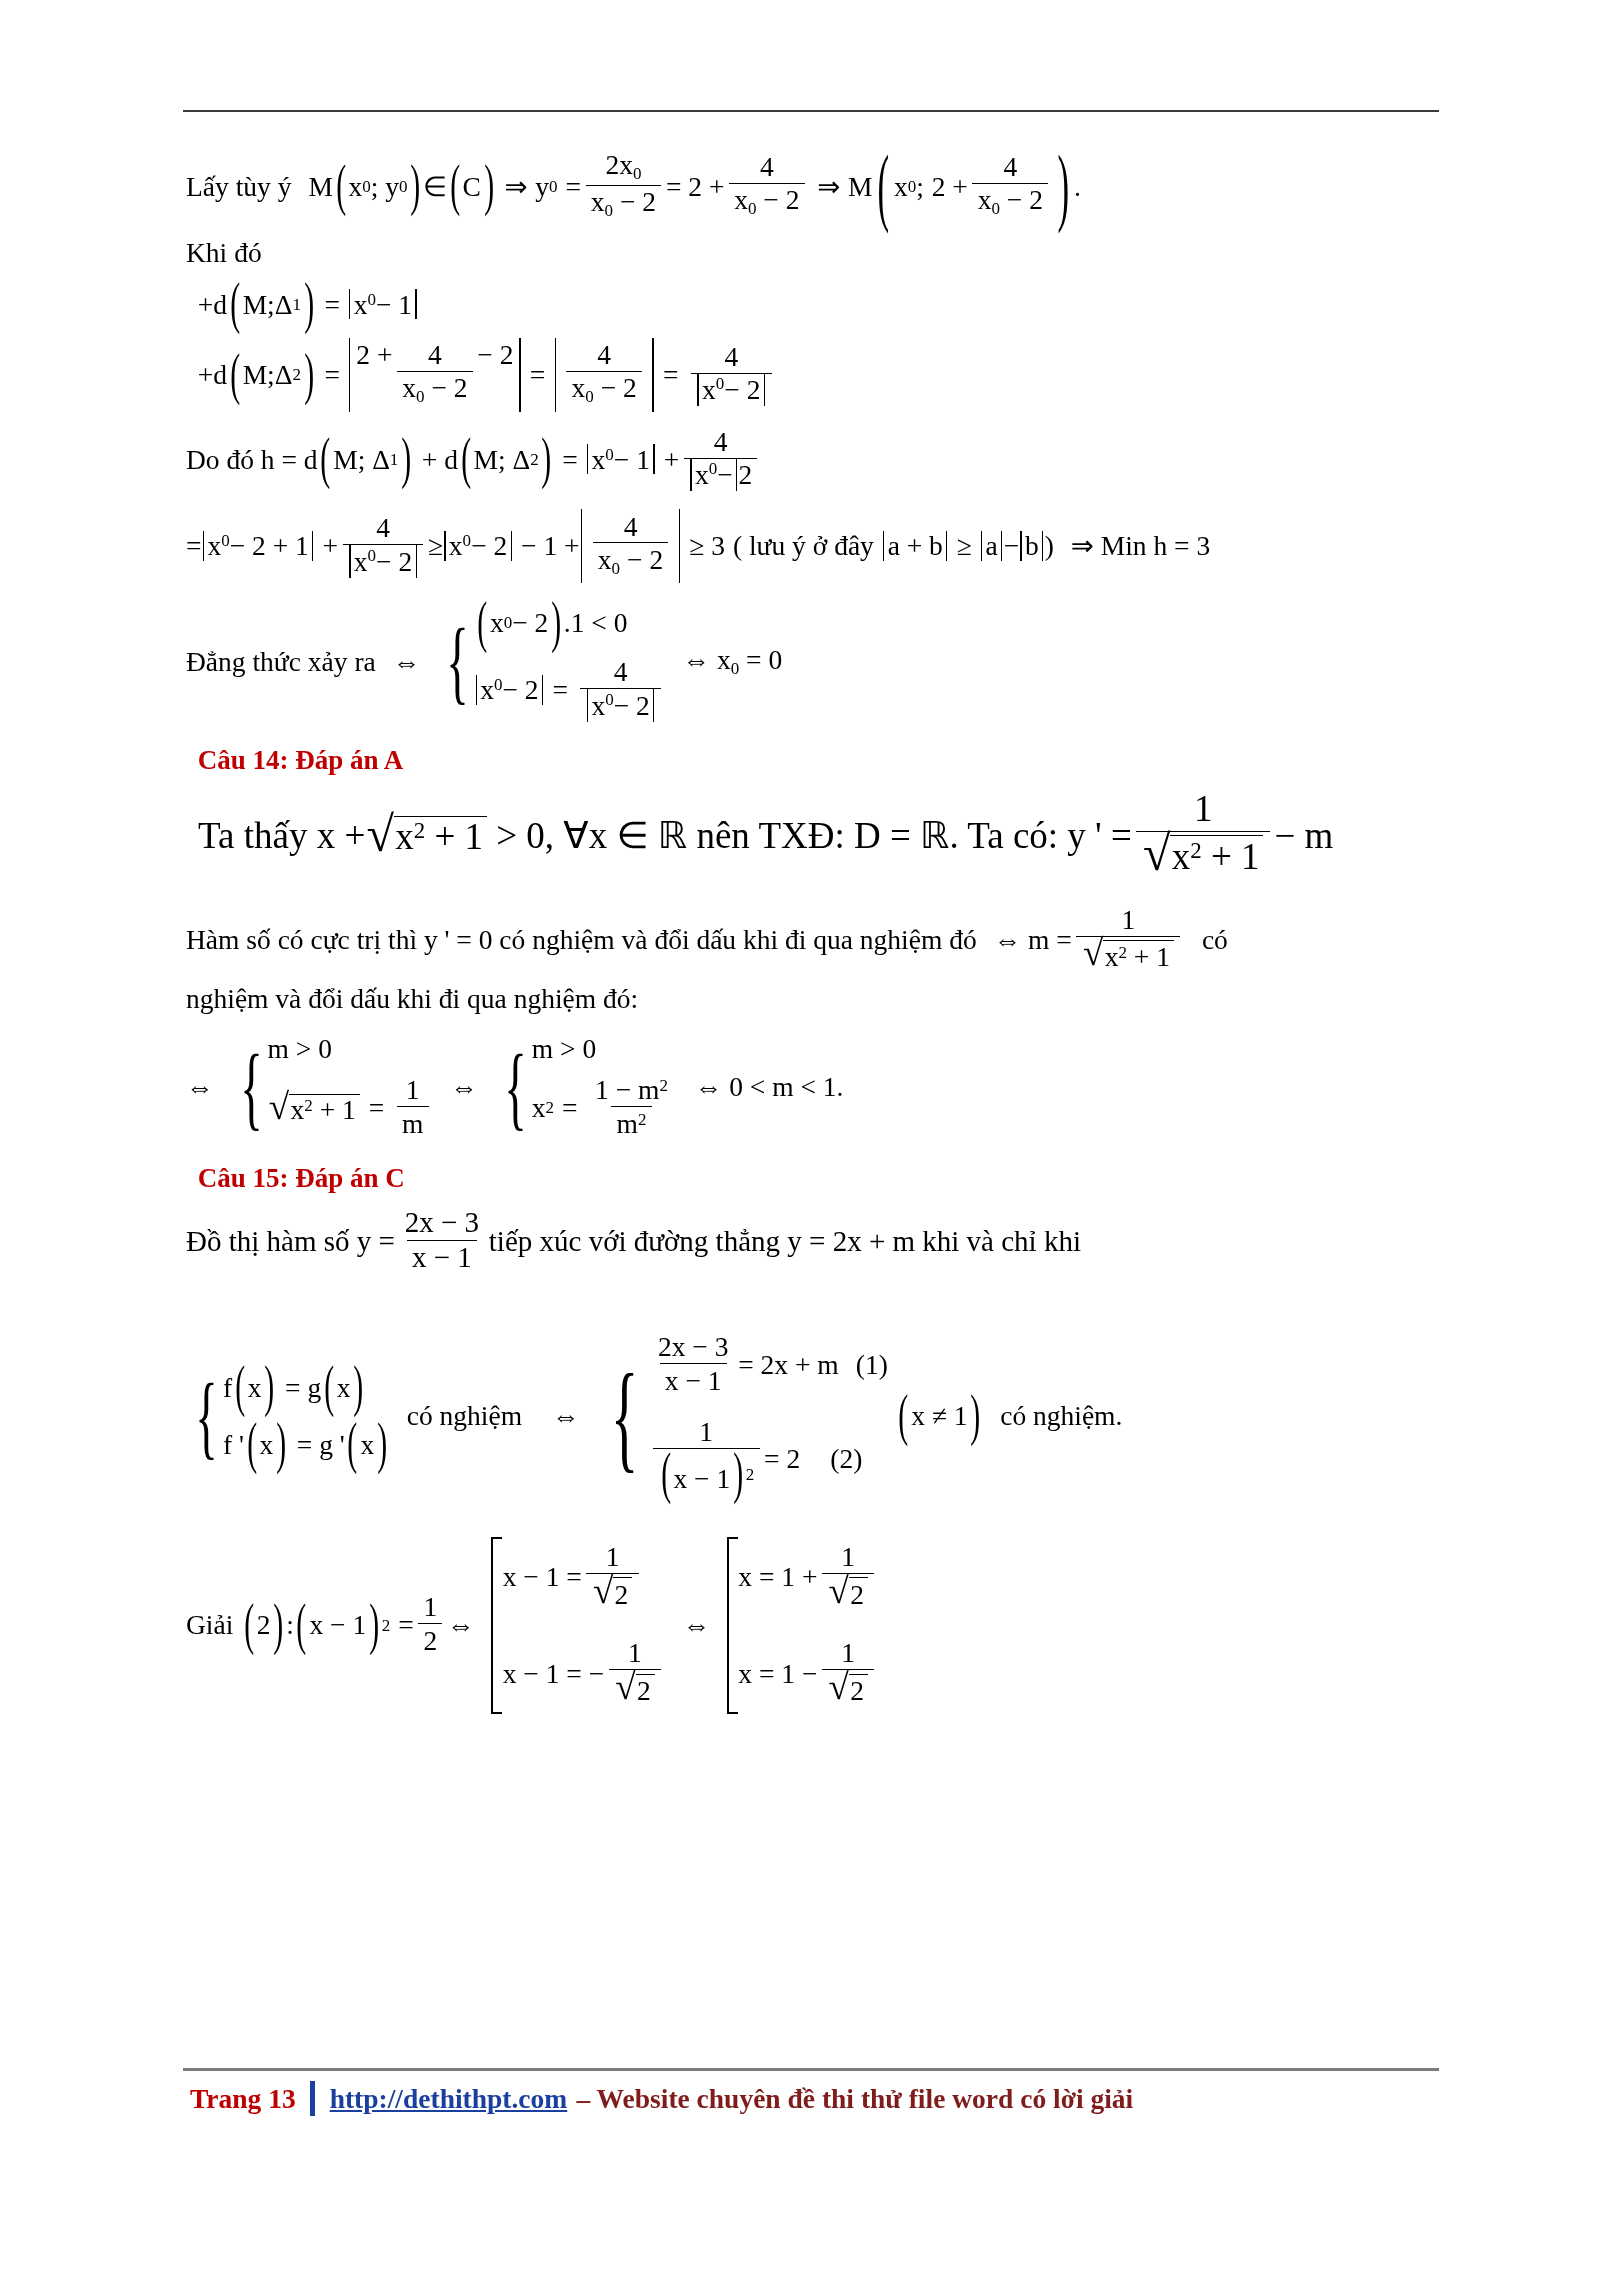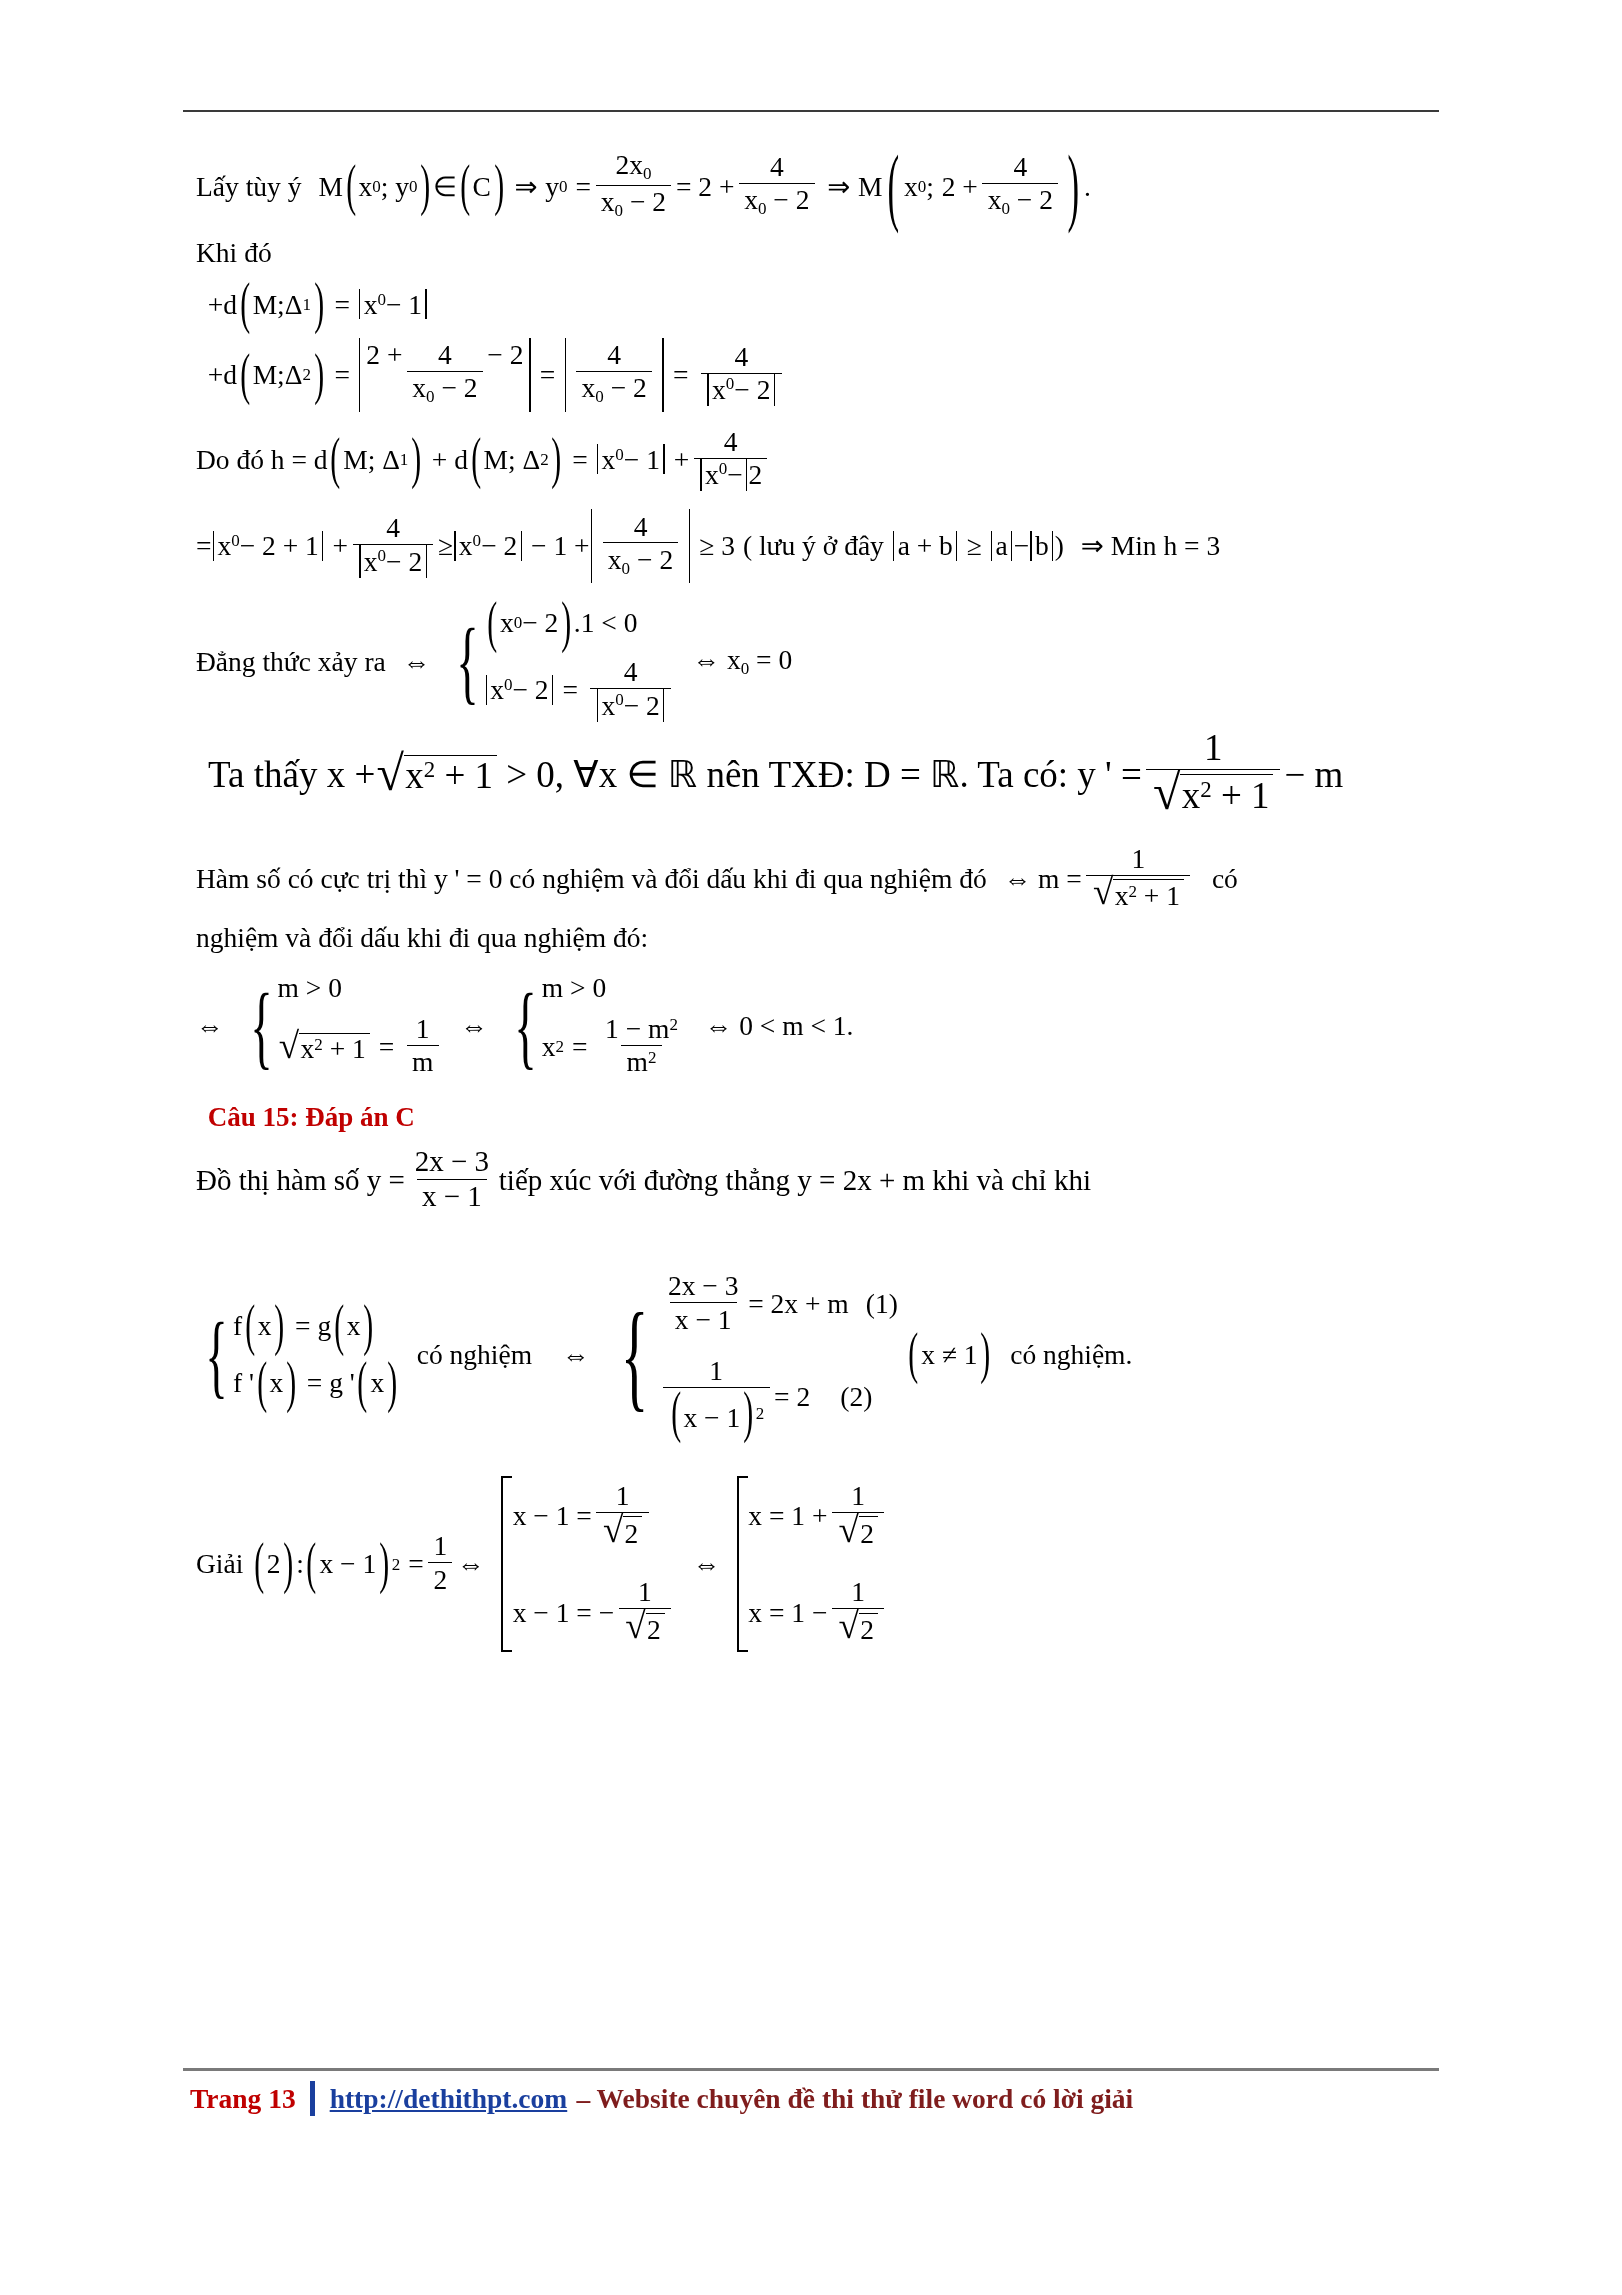--- a/index.html
+++ b/index.html
@@ -31,21 +31,21 @@
   .rule-bottom {
     position: absolute;
     left: 183px;
     top: 2068px;
     width: 1256px;
     height: 2.6px;
     background: #7a7a7a;
   }
   .content {
     position: absolute;
-    left: 196px;
+    left: 186px;
     top: 151px;
     width: 1243px;
   }
   .line {
     font-size: 26px;
     line-height: 1.0;
     margin: 0 0 11.8px 0;
     display: flex;
     align-items: center;
     flex-wrap: nowrap;
@@ -445,20 +445,21 @@
                     <span>− 2</span>
                   </span></span>
             </span>
           </span>
         </span>
       </span>
       <span class="sp2"></span>
       <span><span>⇔ x</span><sub>0</sub> <span>= 0</span></span>
     </div>
 
+    <div class="heading ind">Câu 14: Đáp án A</div>
 
     <div class="line" style="font-size:37px; margin-bottom:26px;margin-left:12px;">
       <span>Ta thấy  x +</span>
       <span class="sqrt">
         <span class="radsign">√</span>
         <span class="radicand"><span>x</span><sup>2</sup> <span>+ 1</span></span>
       </span>
       <span class="sp"></span>
       <span>&gt; 0, ∀x ∈ ℝ nên TXĐ:  D = ℝ.  Ta có:  y ' =</span>
       <span class="frac">

